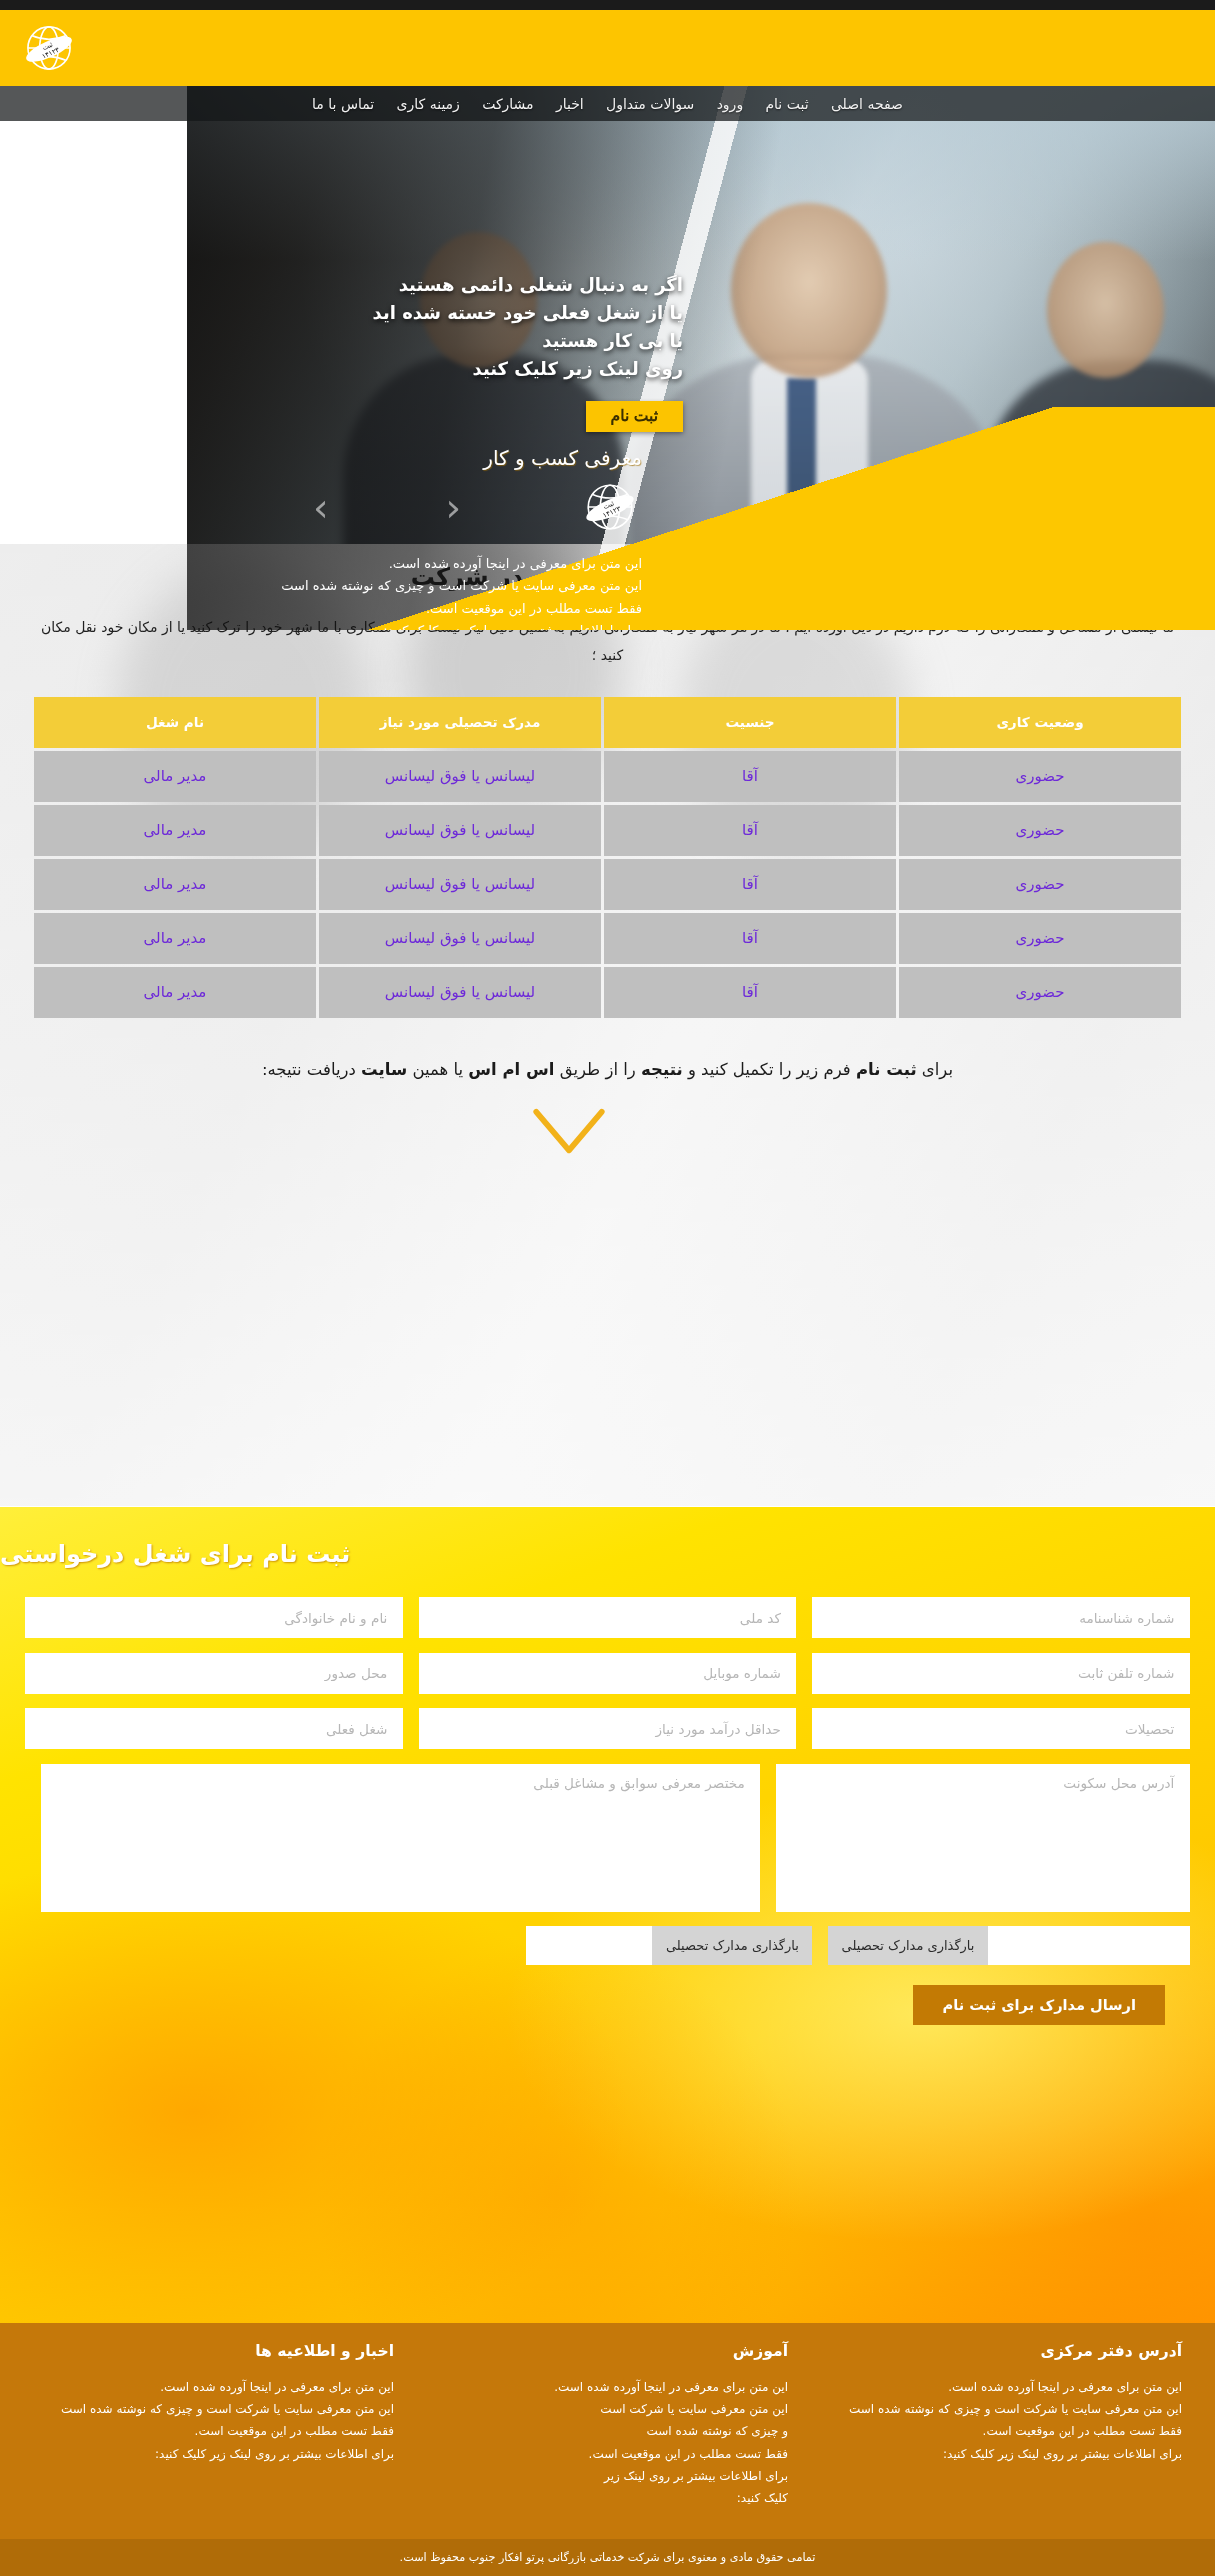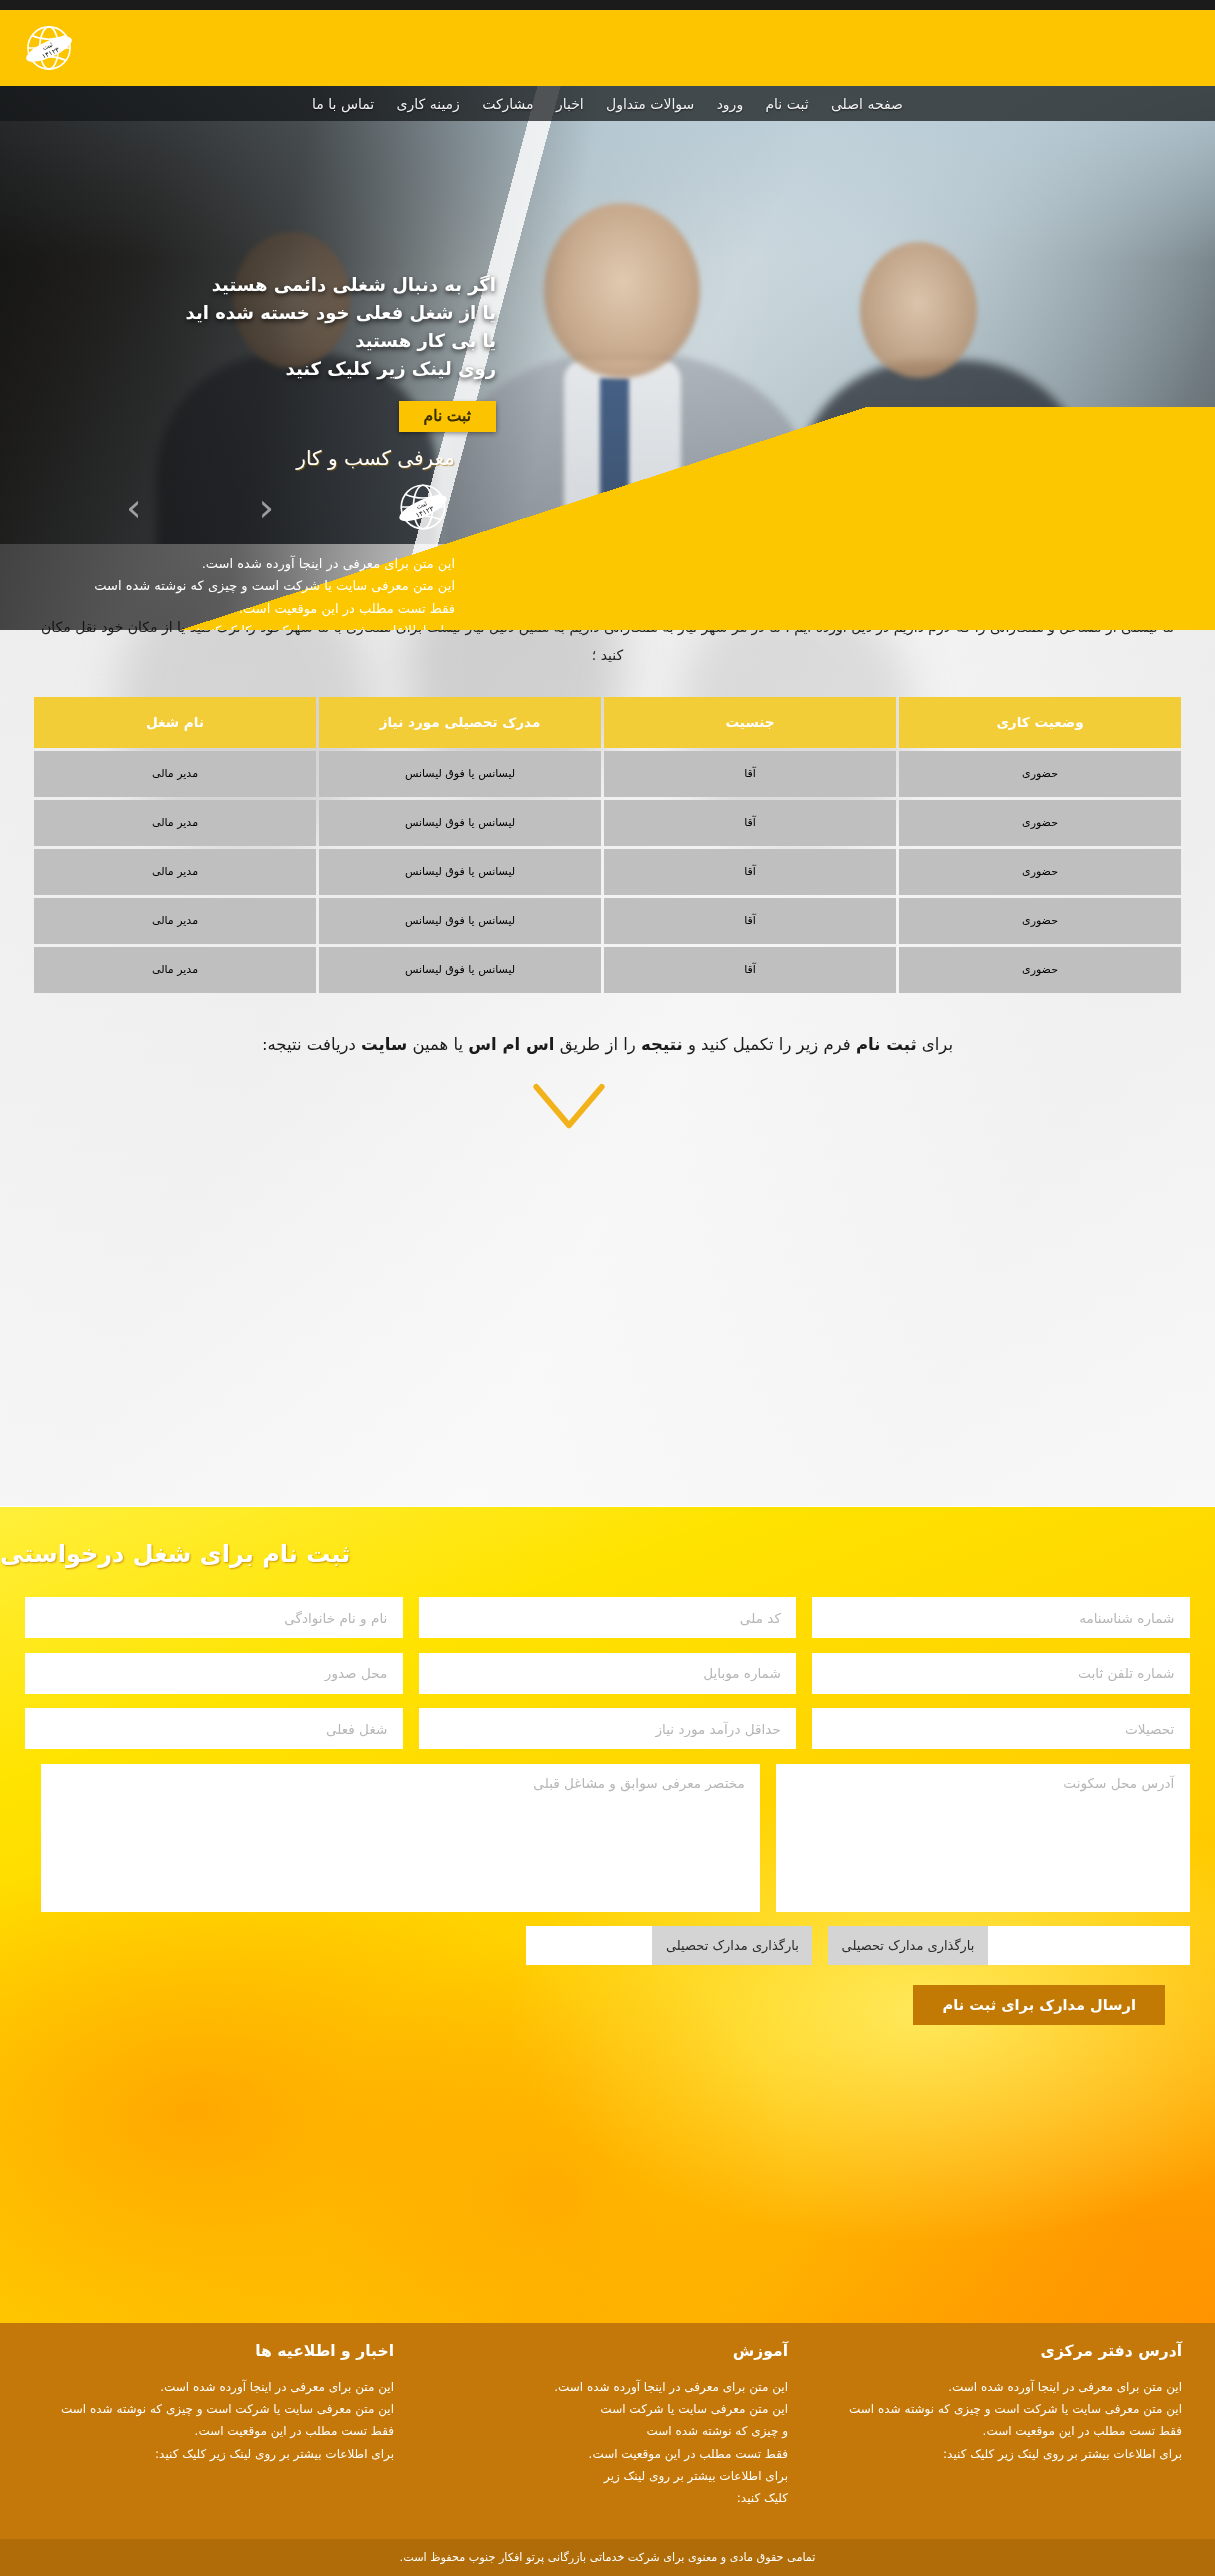--- a/index.html
+++ b/index.html
@@ -47,21 +47,21 @@
     gap: 16.5px;
   }
   .navbar a {
     color: #f2f2f2; font-size: 14px; text-decoration: none;
     white-space: nowrap; padding: 1.9px 2.9px; letter-spacing: 0.2px;
     text-shadow: 0 1px 1.9px rgba(0,0,0,.6);
   }
 
   
   .hero {
-    position: relative; width: 1215px; height: 544px; top: 0;
+    position: relative; width: 1028px; height: 544px; top: 0;
     overflow: hidden;
     background:
       radial-gradient(circle at 38% 34%, rgba(255,255,255,.30) 0%, rgba(255,255,255,0) 38%),
       radial-gradient(circle at 70% 28%, rgba(210,225,235,.55) 0%, rgba(210,225,235,0) 40%),
       linear-gradient(118deg, #2c2a26 0%, #4c4a45 13%, #6f7a7e 28%,
                       #9fb0b6 42%, #c5cfd2 56%, #a9b8bd 70%, #7e8c92 85%, #53565a 100%);
   }
   
   .hero .p-shape { position: absolute; border-radius: 50%; filter: blur(15.6px); opacity: .8; }
   .hero .sky { position:absolute; left:0; top:0; width:1215px; height:175px;
@@ -155,21 +155,21 @@
     font-size: 14px; color: #1f1f1f; line-height: 2.0; text-align: center;
     max-width: 1147px; margin: 0 auto 25px auto;
   }
 
   table.jobs-table { width: 1153px; margin: 0 auto; border-collapse: separate; border-spacing: 3.9px; }
   table.jobs-table th {
     background: #f3cd38; color: #ffffff; font-size: 13.6px; font-weight: bold;
     padding: 17.5px 17.5px; text-align: center; border: none;
   }
   table.jobs-table td {
-    background: #bfbfbf; color: #000000; font-size: 11px;
+    background: #bfbfbf; color: #6d28d9; font-size: 15px;
     padding: 16.5px 17.5px; text-align: center; border: none;
   }
   table.jobs-table th:nth-child(1), table.jobs-table td:nth-child(1) { width: 282px; }
   table.jobs-table th:nth-child(2), table.jobs-table td:nth-child(2) { width: 292px; }
   table.jobs-table th:nth-child(3), table.jobs-table td:nth-child(3) { width: 282px; }
   table.jobs-table th:nth-child(4), table.jobs-table td:nth-child(4) { width: 282px; }
 
   .form-lead {
     text-align: center; font-size: 16.5px; color: #1b1b1b; margin-top: 39px;
   }

